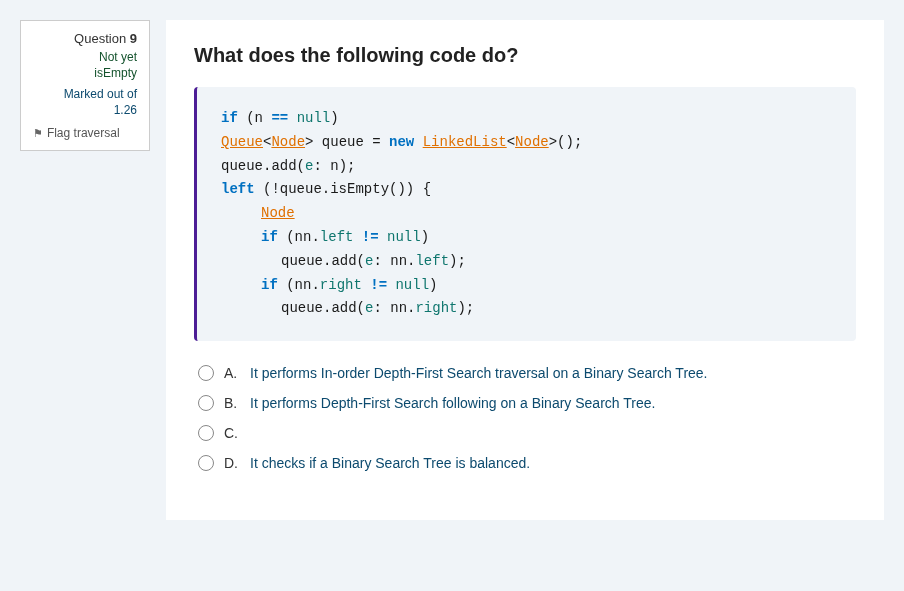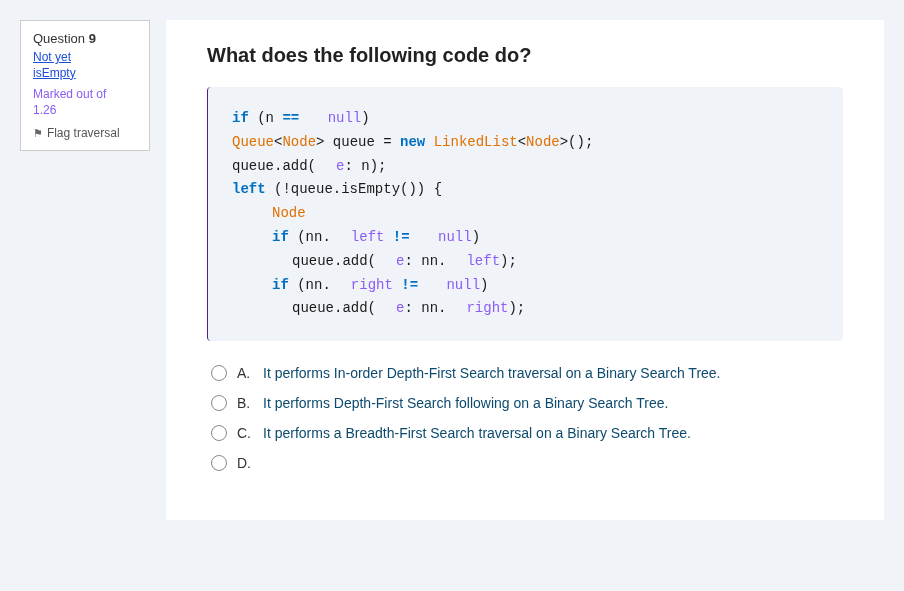--- a/index.html
+++ b/index.html
@@ -9,49 +9,49 @@
       min-height: 591px;
       display: flex;
       align-items: flex-start;
       padding: 20px;
       gap: 16px;
     }
 
     .sidebar {
       width: 130px;
       flex-shrink: 0;
+      text-align: right;
     }
 
     .question-info-box {
       border: 1px solid #ccc;
       background: #fff;
       padding: 10px 12px;
       font-size: 13px;
     }
 
     .question-label {
       font-size: 13px;
       color: #333;
       margin-bottom: 4px;
     }
 
     .question-label strong {
       font-weight: 700;
     }
 
     .not-answered {
-      color: #1d4ed8;
+      color: #14532d;
       font-size: 12px;
       line-height: 1.3;
       margin-bottom: 6px;
-      text-decoration: underline;
     }
 
     .marked-out {
-      color: #8b5cf6;
+      color: #0c4a6e;
       font-size: 12px;
       line-height: 1.3;
       margin-bottom: 8px;
     }
 
     .flag-question {
       display: flex;
       align-items: center;
       gap: 4px;
       color: #555;
@@ -62,54 +62,54 @@
 
     .flag-icon {
       font-size: 11px;
       color: #666;
     }
 
     .main-content {
       flex: 1;
       background: #fff;
       border-radius: 0;
-      padding: 24px 41px;
+      padding: 24px 28px;
       min-height: 500px;
     }
 
     .question-title {
       font-size: 20px;
       font-weight: 700;
       color: #222;
       margin-bottom: 20px;
     }
 
     .code-block {
       background: #f0f4f8;
       border-radius: 4px;
       padding: 20px 24px;
       margin-bottom: 24px;
       font-family: 'Courier New', Consolas, monospace;
       font-size: 14px;
       line-height: 1.7;
-      border-left: 1px solid #4c1d95;
+      border-left: 3px solid #4c1d95;
     }
 
     .code-line {
       display: flex;
       align-items: baseline;
     }
 
     .indent1 { margin-left: 20px; }
     .indent2 { margin-left: 40px; }
     .indent3 { margin-left: 60px; }
 
     .kw-blue { color: #0070c1; font-weight: 600; }
-    .kw-pink { color: #8b5cf6; margin-left: 20px; }
-    .kw-orange { color: #e07000; }
+    .kw-pink { color: #0f766e; }
+    .kw-orange { color: #e07000; text-decoration: underline; }
     .text-dark { color: #1a1a1a; }
 
     .options-list {
       list-style: none;
       display: flex;
       flex-direction: column;
       gap: 14px;
       padding: 0 4px;
     }
 
@@ -253,20 +253,20 @@
       <span class="option-text">It performs In-order Depth-First Search traversal on a Binary Search Tree.</span>
     </li>
     <li class="option-item">
       <div class="option-radio"></div>
       <span class="option-letter">B.</span>
       <span class="option-text">It performs Depth-First Search following on a Binary Search Tree.</span>
     </li>
     <li class="option-item">
       <div class="option-radio"></div>
       <span class="option-letter">C.</span>
-      <span class="option-text">It performs a Breadth-First Search traversal on a Binary Search Tree.</span>
     </li>
     <li class="option-item">
       <div class="option-radio"></div>
       <span class="option-letter">D.</span>
+      <span class="option-text">It checks if a Binary Search Tree is balanced.</span>
     </li>
   </ul>
 </div>
 
 </body></html>

